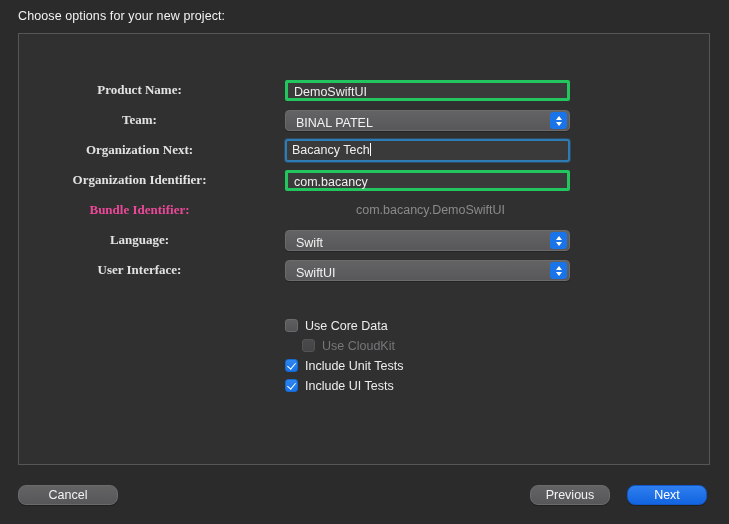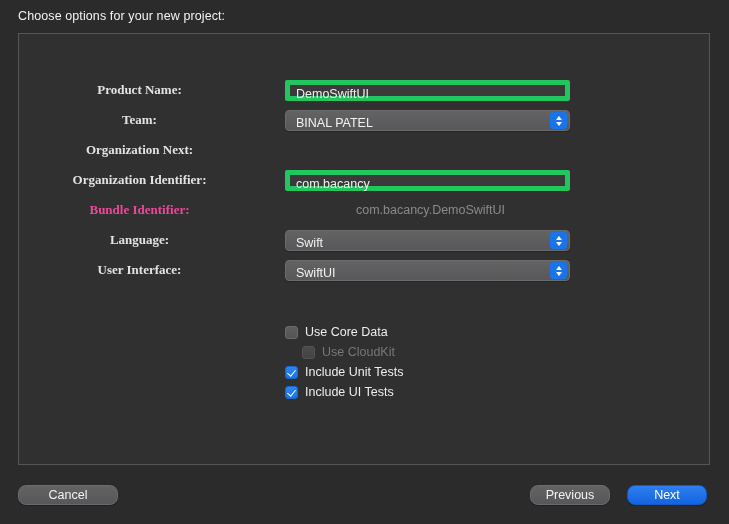--- a/index.html
+++ b/index.html
@@ -71,21 +71,21 @@
     width: 285px;
     position: relative;
   }
 
   
   .text-field {
     box-sizing: border-box;
     width: 285px;
     height: 21px;
     background: #3a3a3a;
-    border: 5px solid #22c55e;
+    border: 3px solid #22c55e;
     border-radius: 2px;
     font-family: "Liberation Sans", sans-serif;
     font-size: 12.5px;
     color: #f0f0f0;
     padding: 0 0 0 6px;
     line-height: 19px;
     outline: none;
     display: block;
   }
   .text-field.focused {
@@ -168,21 +168,21 @@
   
   .checkbox-area {
     position: absolute;
     left: 0;
     top: 319px;
     width: 729px;
   }
   .check-row {
     height: 20px;
     display: flex;
-    align-items: flex-end;
+    align-items: flex-start;
     padding-left: 285px;
   }
   .check-row.indented {
     padding-left: 302px;
   }
   .checkbox {
     width: 13px;
     height: 13px;
     box-sizing: border-box;
     border-radius: 3px;
@@ -273,20 +273,23 @@
           <span class="popup-label">BINAL PATEL</span>
           <span class="popup-arrows">
             <span class="chev up"></span>
             <span class="chev down"></span>
           </span>
         </div>
       </div>
     </div>
     <div class="form-row">
       <div class="row-label">Organization Next:</div>
+      <div class="row-control">
+        <div class="text-field focused" placeholder=""><span class="field-text">Bacancy Tech</span><span class="caret"></span></div>
+      </div>
     </div>
     <div class="form-row">
       <div class="row-label">Organization Identifier:</div>
       <div class="row-control">
         <div class="text-field" placeholder=""><span class="field-text">com.bacancy</span></div>
       </div>
     </div>
     <div class="form-row">
       <div class="row-label dim">Bundle Identifier:</div>
       <div class="row-control">

